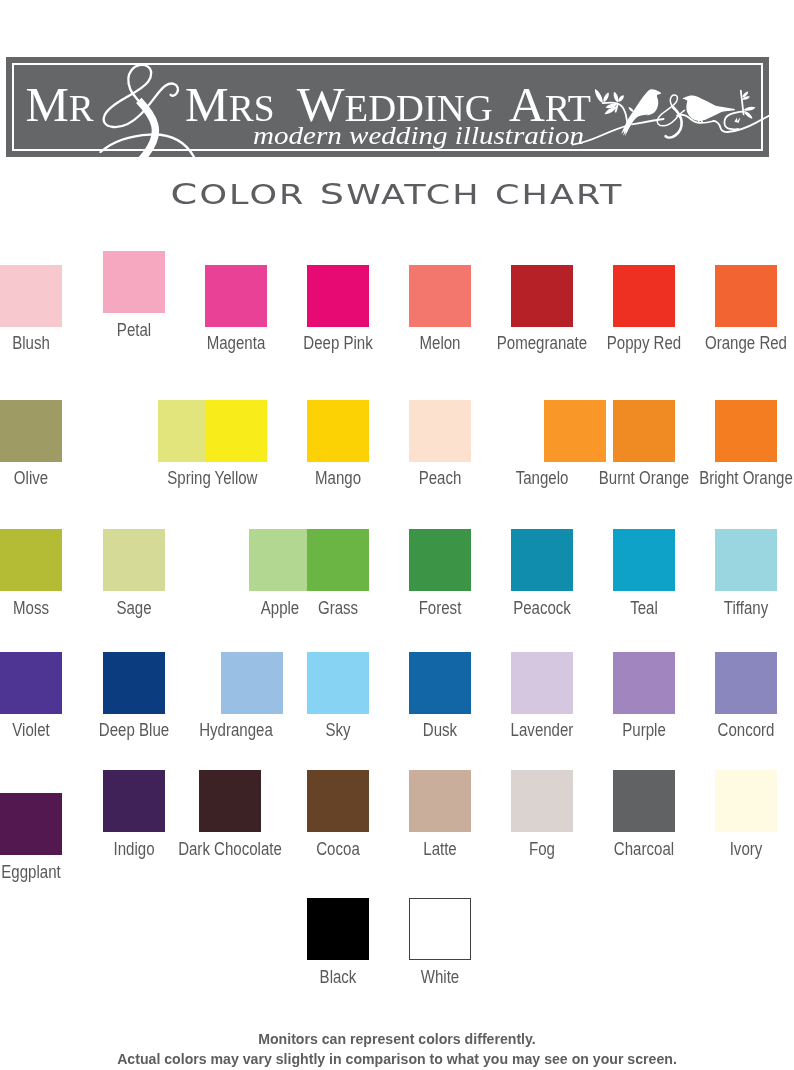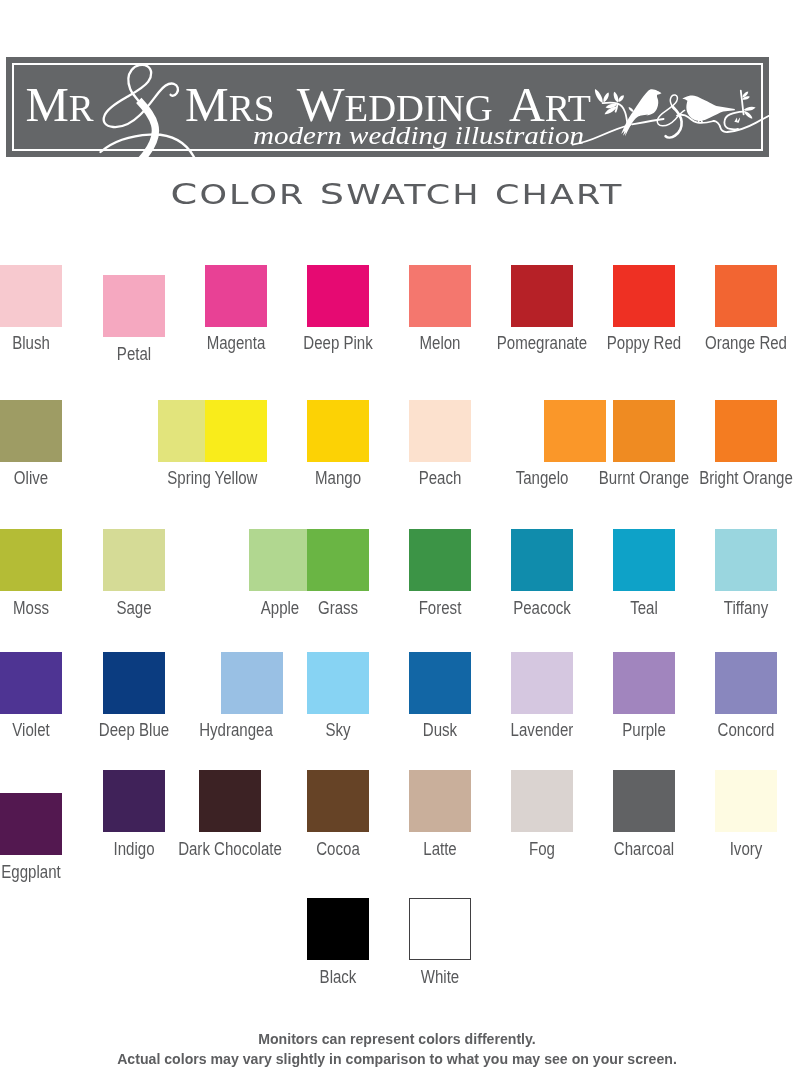--- a/index.html
+++ b/index.html
@@ -165,21 +165,21 @@
     </svg>
   </div>
 
   <div id="title"><span>C</span><span class="sc">OLOR</span><span> </span><span>S</span><span class="sc">WATCH</span><span> </span><span class="sc">CHART</span></div>
 
   <div id="grid">
       <div class="swatch-cell" style="left: -0.2px; top: 264.6px;">
         <div class="swatch-chip" style="background: rgb(247, 201, 207);"></div>
         <div class="swatch-label">Blush</div>
       </div>
-      <div class="swatch-cell" style="left: 102.6px; top: 275px;">
+      <div class="swatch-cell" style="left: 102.6px; top: 251px;">
         <div class="swatch-chip" style="background: rgb(245, 168, 192);"></div>
         <div class="swatch-label">Petal</div>
       </div>
       <div class="swatch-cell" style="left: 204.7px; top: 264.6px;">
         <div class="swatch-chip" style="background: rgb(232, 65, 149);"></div>
         <div class="swatch-label">Magenta</div>
       </div>
       <div class="swatch-cell" style="left: 306.8px; top: 264.6px;">
         <div class="swatch-chip" style="background: rgb(230, 10, 114);"></div>
         <div class="swatch-label">Deep Pink</div>

